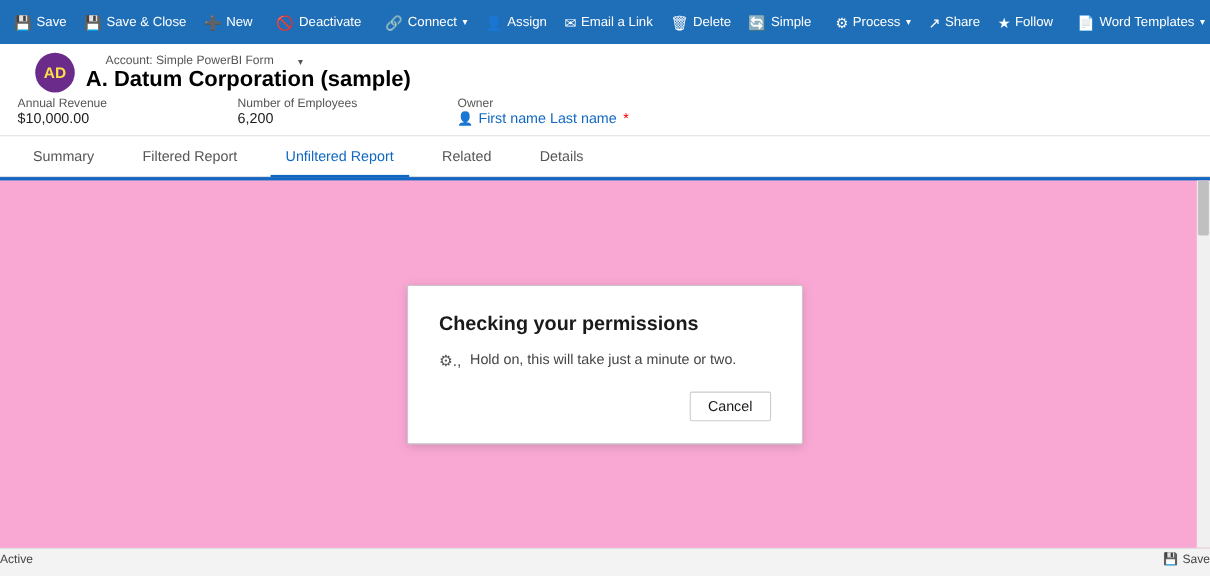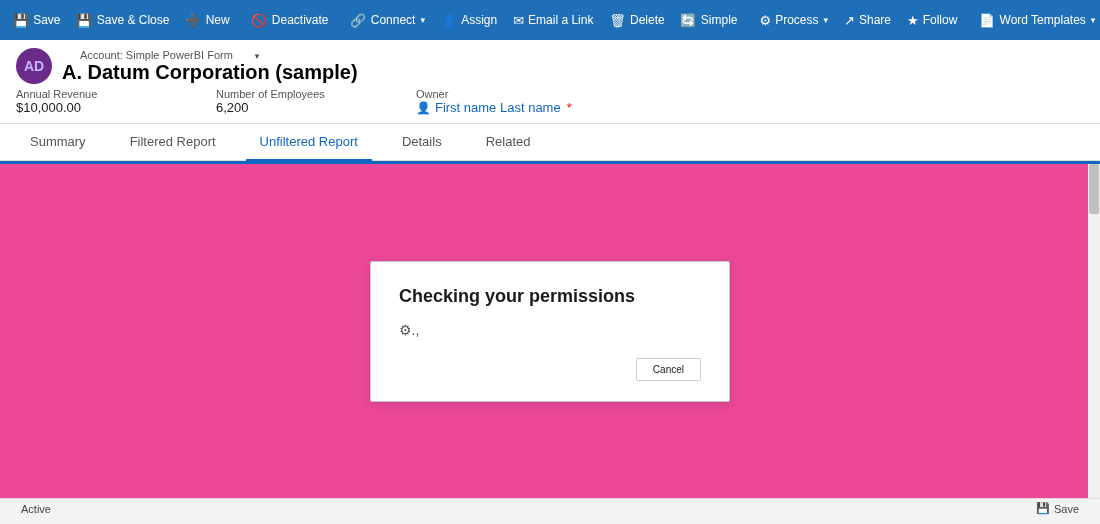--- a/index.html
+++ b/index.html
@@ -55,27 +55,28 @@
       align-items: flex-end;
       gap: 22px;
       margin-left: 18px;
     }
     .account-form-label .caret { font-size: 9px; }
     #avatar {
       width: 36px;
       height: 36px;
       border-radius: 50%;
       background: #6b2b8a;
-      color: #c4b5fd;
+      color: #fde047;
       display: flex;
       align-items: center;
       justify-content: center;
       font-size: 14px;
       font-weight: bold;
       flex-shrink: 0;
+      margin-left: 16px;
     }
     #record-name {
       font-size: 20px;
       font-weight: 600;
       color: #000000;
     }
     #record-fields {
       display: flex;
       gap: 0;
       padding-bottom: 8px;
@@ -107,21 +108,21 @@
     }
     .tab.active {
       color: #1068c3;
       border-bottom: 2px solid #1068c3;
       font-weight: 400;
     }
 
     
     #main-content {
       position: relative;
-      background: #ec4899;
+      background: #f9a8d4;
       margin: 0;
       height: calc(524px - 40px - 86px - 41px - 20px);
       min-height: 300px;
       border-top: 3px solid #1068c3;
       overflow: hidden;
     }
 
     
     #scrollbar {
       position: absolute;
@@ -173,34 +174,34 @@
     }
     .spinner-icon { color: #555; font-size: 14px; margin-top: 1px; }
     #dialog-footer {
       display: flex;
       justify-content: flex-end;
     }
     #cancel-btn {
       border: 1px solid #ccc;
       background: white;
       padding: 5px 16px;
-      font-size: 10px;
+      font-size: 13px;
       cursor: pointer;
       border-radius: 2px;
       color: #1a1a1a;
     }
 
     
     #status-bar {
       height: 20px;
       background: #f3f3f3;
       border-top: 1px solid #ddd;
       display: flex;
       align-items: center;
-      padding: 0 21px;
+      padding: 0 0;
       font-size: 11px;
       color: #444;
       justify-content: space-between;
       gap: 24px;
     }
     .status-save {
       display: flex;
       align-items: center;
       gap: 4px;
       cursor: pointer;
@@ -300,34 +301,35 @@
         <span style="color:red; margin-left:2px;">*</span>
       </div>
     </div>
   </div>
 </div>
 
 <div id="tabs-bar">
   <div class="tab">Summary</div>
   <div class="tab">Filtered Report</div>
   <div class="tab active">Unfiltered Report</div>
+  <div class="tab">Related</div>
   <div class="tab">Details</div>
-  <div class="tab">Related</div>
 </div>
 
 <div id="main-content">
   <div id="scrollbar">
     <div id="scrollbar-thumb"></div>
   </div>
 
   <div id="dialog-overlay">
     <div id="dialog">
       <div id="dialog-title">Checking your permissions</div>
       <div id="dialog-body">
         <span class="spinner-icon">⚙.,</span>
+        <span>Hold on, this will take just a minute or two.</span>
       </div>
       <div id="dialog-footer">
         <button id="cancel-btn">Cancel</button>
       </div>
     </div>
   </div>
 </div>
 
 <div id="status-bar">
   <span>Active</span>

